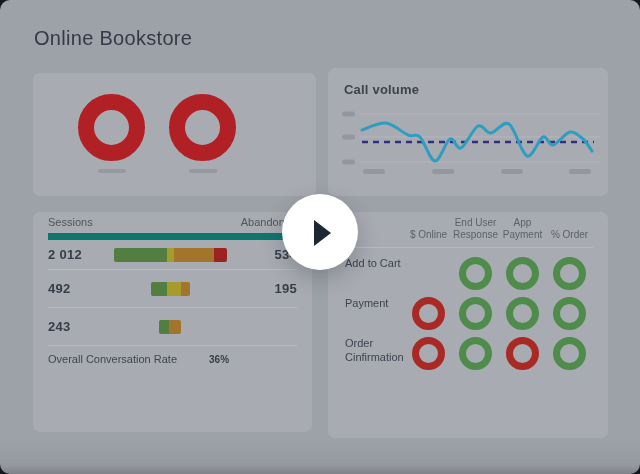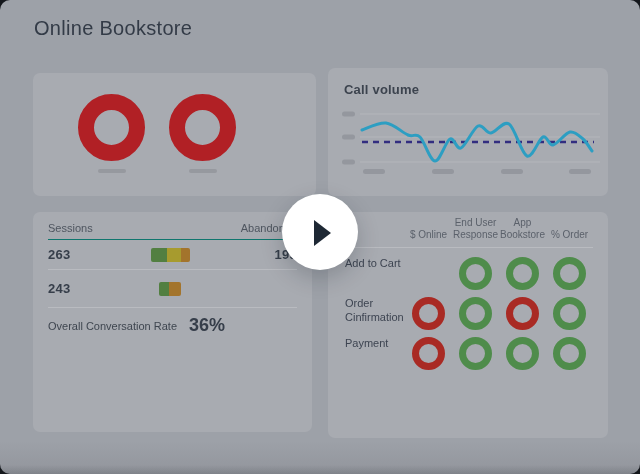--- a/index.html
+++ b/index.html
@@ -1,50 +1,50 @@
 <!DOCTYPE html>
 <html><head>
 <meta charset="utf-8">
 <style>
   html,body{margin:0;padding:0;background:#14171c;}
   body{width:640px;height:474px;font-family:"Liberation Sans",sans-serif;-webkit-font-smoothing:antialiased;}
   .stage{position:relative;width:640px;height:474px;border-radius:10px;overflow:hidden;
          background:linear-gradient(180deg,#9da1a8 0%,#9da1a8 93%,#92959c 100%);}
   .stage::after{content:"";position:absolute;left:0;right:0;bottom:0;height:9px;
          background:linear-gradient(rgba(30,34,40,0),rgba(30,34,40,.16));pointer-events:none;}
-  .page-title{position:absolute;left:34px;top:17px;font-size:20px;font-weight:500;
+  .page-title{position:absolute;left:34px;top:27px;font-size:20px;font-weight:500;
          color:#333b47;letter-spacing:.3px;}
   .panel{position:absolute;background:#a8abb1;border-radius:7px;box-sizing:border-box;}
   .panel-kpi{left:33px;top:73px;width:283px;height:123px;}
   .panel-call{left:328px;top:68px;width:280px;height:128px;}
   .panel-ec{left:33px;top:212px;width:279px;height:220px;padding:0 15px;}
   .panel-mx{left:328px;top:212px;width:280px;height:226px;padding:0 15px 0 17px;}
   .panel-title{margin:0;font-size:13px;font-weight:700;color:#3c434e;letter-spacing:.2px;}
   
   .donut{position:absolute;width:35px;height:35px;border-radius:50%;border:16px solid #b12025;}
   .donut-caption{position:absolute;width:28px;height:4px;border-radius:2px;background:#96999f;}
   
   .panel-call .panel-title{position:absolute;left:16px;top:14px;}
   .panel-call svg{position:absolute;left:0;top:0;}
   
   .panel-ec .panel-title{margin-top:12px;}
   .ec-head{display:flex;justify-content:space-between;align-items:flex-end;margin-top:6px;
-        height:22px;border-bottom:1px solid #0f766e;box-sizing:border-box;
+        height:22px;border-bottom:7px solid #0f766e;box-sizing:border-box;
         font-size:11px;color:#4e555f;padding-bottom:5px;}
   .ec-row{display:flex;align-items:center;height:38px;border-bottom:1px solid #b9bbc0;box-sizing:border-box;}
   .ec-row:first-child{height:30px;}
   .ec-val{font-size:13px;font-weight:600;color:#363e4a;letter-spacing:.3px;}
   .ec-val.left{width:45px;}
   .ec-val.right{width:50px;text-align:right;}
   .ec-barzone{flex:1;display:flex;justify-content:center;}
   .ec-bar{display:flex;height:14px;border-radius:2px;overflow:hidden;}
   .ec-seg{height:100%;}
-  .ec-foot{display:flex;align-items:center;gap:12px;padding-top:7px;}
+  .ec-foot{display:flex;align-items:center;gap:32px;padding-top:7px;}
   .ec-foot-label{font-size:11px;color:#3f4650;}
-  .ec-rate{font-size:18px;font-weight:700;color:#363e4a;}
+  .ec-rate{font-size:10px;font-weight:700;color:#363e4a;}
   
   .mx-head{display:flex;align-items:flex-end;height:36px;border-bottom:1px solid #b9bbc0;
         box-sizing:border-box;padding-bottom:6px;}
   .mx-spacer{width:60px;}
   .mx-hcell{width:47px;text-align:center;font-size:10px;line-height:1.18;color:#5b616b;
         white-space:pre-line;}
   .mx-rows{margin-top:9px;}
   .mx-row{display:flex;align-items:flex-start;height:40px;}
   .mx-label{width:60px;font-size:11px;line-height:1.25;color:#3d4451;}
   .mx-cell{width:47px;display:flex;justify-content:center;align-items:center;}
@@ -90,21 +90,33 @@
     <h2 class="panel-title">Call volume</h2>
   </section>
 
   <section class="panel panel-ec">
     <div class="ec-head">
       <span>Sessions</span>
       <span>Abandoned</span>
     </div>
     <div id="ec-rows">
         <div class="ec-row">
-          <span class="ec-val left">263</span>
+          <span class="ec-val left">2 012</span>
+          <div class="ec-barzone">
+            <div class="ec-bar">
+              <div class="ec-seg" style="width: 53px; background: rgb(82, 127, 65);"></div>
+              <div class="ec-seg" style="width: 7px; background: rgb(167, 155, 46);"></div>
+              <div class="ec-seg" style="width: 40px; background: rgb(163, 116, 44);"></div>
+              <div class="ec-seg" style="width: 13px; background: rgb(156, 35, 33);"></div>
+            </div>
+          </div>
+          <span class="ec-val right">534</span>
+        </div>
+        <div class="ec-row">
+          <span class="ec-val left">492</span>
           <div class="ec-barzone">
             <div class="ec-bar">
               <div class="ec-seg" style="width: 16px; background: rgb(82, 127, 65);"></div>
               <div class="ec-seg" style="width: 14px; background: rgb(167, 155, 46);"></div>
               <div class="ec-seg" style="width: 9px; background: rgb(163, 116, 44);"></div>
             </div>
           </div>
           <span class="ec-val right">195</span>
         </div>
         <div class="ec-row">
@@ -124,62 +136,62 @@
     </div>
   </section>
 
   <section class="panel panel-mx">
     <div class="mx-head">
       <span class="mx-spacer"></span>
       <span class="mx-hcell">$ Online</span>
       <span class="mx-hcell">End User
 Response</span>
       <span class="mx-hcell">App
-Bookstore</span>
+Payment</span>
       <span class="mx-hcell">% Order</span>
     </div>
     <div id="mx-rows" class="mx-rows">
         <div class="mx-row">
           <span class="mx-label">Add to Cart</span>
           <span class="mx-cell"></span>
           <span class="mx-cell">
             <span class="ring" style="border-color: rgb(79, 140, 75);"></span>
           </span>
           <span class="mx-cell">
             <span class="ring" style="border-color: rgb(79, 140, 75);"></span>
           </span>
           <span class="mx-cell">
             <span class="ring" style="border-color: rgb(79, 140, 75);"></span>
           </span>
         </div>
         <div class="mx-row">
+          <span class="mx-label">Payment</span>
+          <span class="mx-cell">
+            <span class="ring" style="border-color: rgb(169, 42, 36);"></span>
+          </span>
+          <span class="mx-cell">
+            <span class="ring" style="border-color: rgb(79, 140, 75);"></span>
+          </span>
+          <span class="mx-cell">
+            <span class="ring" style="border-color: rgb(79, 140, 75);"></span>
+          </span>
+          <span class="mx-cell">
+            <span class="ring" style="border-color: rgb(79, 140, 75);"></span>
+          </span>
+        </div>
+        <div class="mx-row">
           <span class="mx-label">Order Cinfirmation</span>
           <span class="mx-cell">
             <span class="ring" style="border-color: rgb(169, 42, 36);"></span>
           </span>
           <span class="mx-cell">
             <span class="ring" style="border-color: rgb(79, 140, 75);"></span>
           </span>
           <span class="mx-cell">
             <span class="ring" style="border-color: rgb(169, 42, 36);"></span>
-          </span>
-          <span class="mx-cell">
-            <span class="ring" style="border-color: rgb(79, 140, 75);"></span>
-          </span>
-        </div>
-        <div class="mx-row">
-          <span class="mx-label">Payment</span>
-          <span class="mx-cell">
-            <span class="ring" style="border-color: rgb(169, 42, 36);"></span>
-          </span>
-          <span class="mx-cell">
-            <span class="ring" style="border-color: rgb(79, 140, 75);"></span>
-          </span>
-          <span class="mx-cell">
-            <span class="ring" style="border-color: rgb(79, 140, 75);"></span>
           </span>
           <span class="mx-cell">
             <span class="ring" style="border-color: rgb(79, 140, 75);"></span>
           </span>
         </div>
       </div>
   </section>
 
   <button class="play" aria-label="Play video">
     <span class="play-tri"></span>

